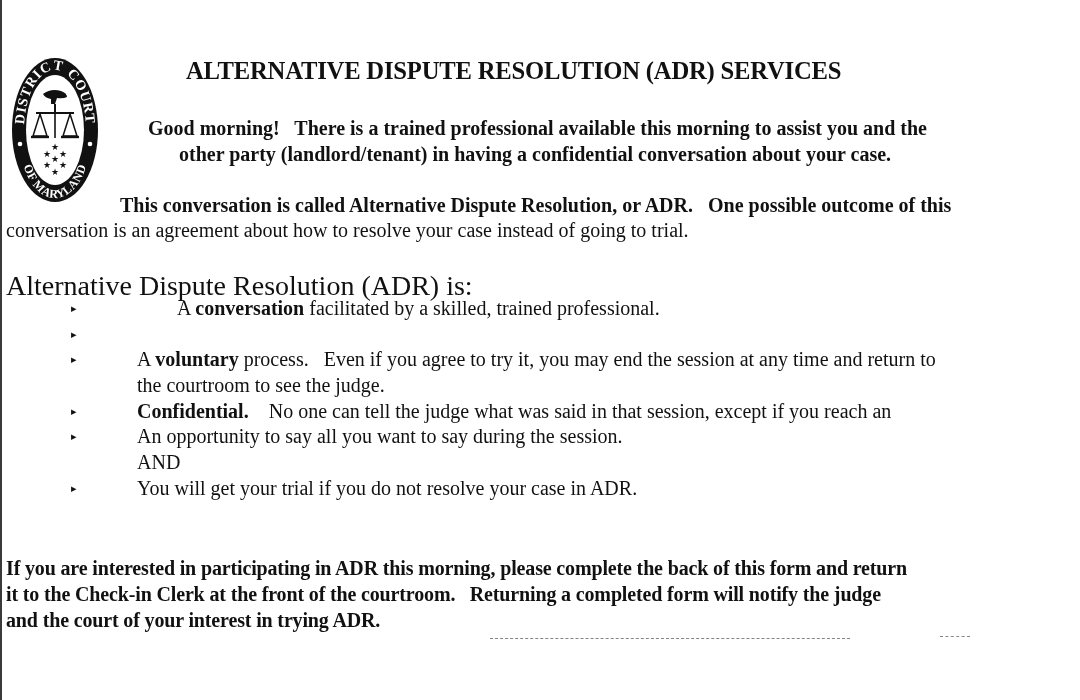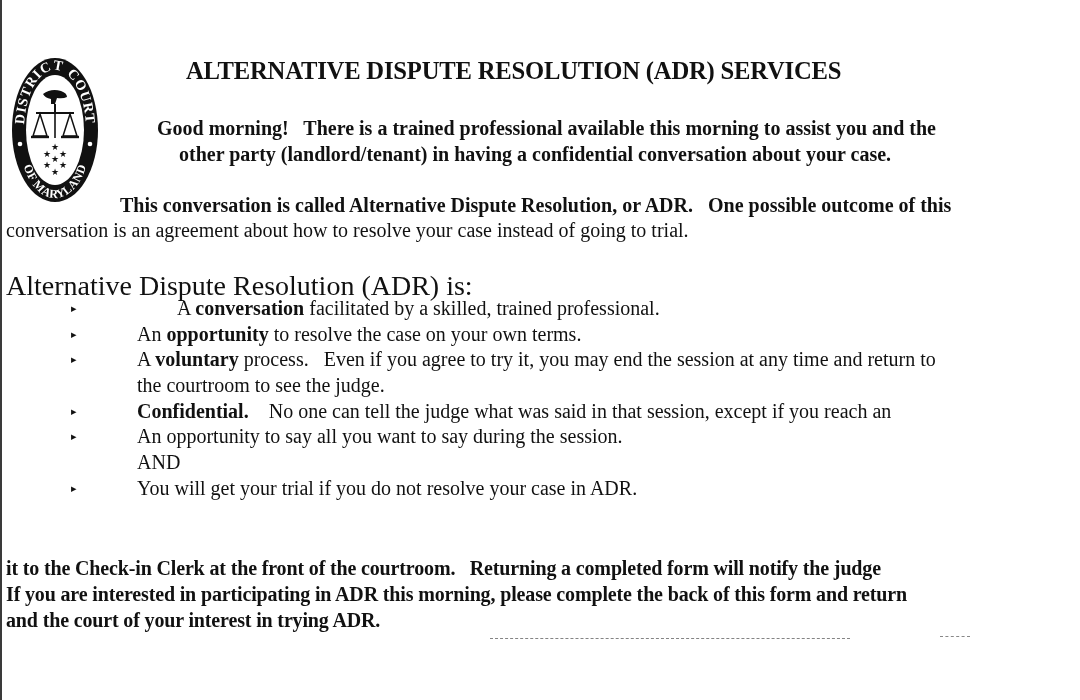--- a/index.html
+++ b/index.html
@@ -174,41 +174,40 @@
       </g>
 
       <circle cx="10" cy="88" r="2.3" fill="#fff"></circle>
       <circle cx="80" cy="88" r="2.3" fill="#fff"></circle>
     </svg>
   </div>
 
   <div class="title">ALTERNATIVE DISPUTE RESOLUTION (ADR) SERVICES</div>
 
   <div class="greeting">
-    <div style="white-space:pre;margin-left:9px;">Good morning!   There is a trained professional available this morning to assist you and the</div>
+    <div style="white-space:pre;">Good morning!   There is a trained professional available this morning to assist you and the</div>
     <div class="line2">other party (landlord/tenant) in having a confidential conversation about your case.</div>
   </div>
 
   <div class="intro">
     <div class="line1" style="white-space:pre;">This conversation is called Alternative Dispute Resolution, or ADR.   One possible outcome of this</div>
     <div>conversation is an agreement about how to resolve your case instead of going to trial.</div>
   </div>
 
   <div class="list-heading">Alternative Dispute Resolution (ADR) is:</div>
 
   <div class="bullets">
 
     <div class="bullet-row">
       <span class="marker">▸</span>
       <span class="text" style="white-space:pre;margin-left:40px;"><span>A </span><b>conversation</b><span> facilitated by a skilled, trained professional.</span></span>
     </div>
 
     <div class="bullet-row">
       <span class="marker">▸</span>
-      <span class="text" style="white-space:pre;"><span>An </span><b>opportunity</b><span> to resolve the case on your own terms.</span></span>
     </div>
 
     <div class="bullet-row">
       <span class="marker">▸</span>
       <span class="text" style="white-space:pre;"><span>A </span><b>voluntary</b><span> process.   Even if you agree to try it, you may end the session at any time and return to</span></span>
     </div>
     <div class="bullet-row">
       <span class="text">the courtroom to see the judge.</span>
     </div>
 
@@ -226,20 +225,20 @@
       <span class="text">AND</span>
     </div>
 
     <div class="bullet-row">
       <span class="marker">▸</span>
       <span class="text">You will get your trial if you do not resolve your case in ADR.</span>
     </div>
   </div>
 
   <div class="closing">
+    <div>If you are interested in participating in ADR this morning, please complete the back of this form and return</div>
     <div style="white-space:pre;">it to the Check-in Clerk at the front of the courtroom.   Returning a completed form will notify the judge</div>
-    <div>If you are interested in participating in ADR this morning, please complete the back of this form and return</div>
     <div>and the court of your interest in trying ADR.</div>
   </div>
 
   <div class="rule"></div>
   <div class="rule2"></div>
 </div>
 
 </body></html>

